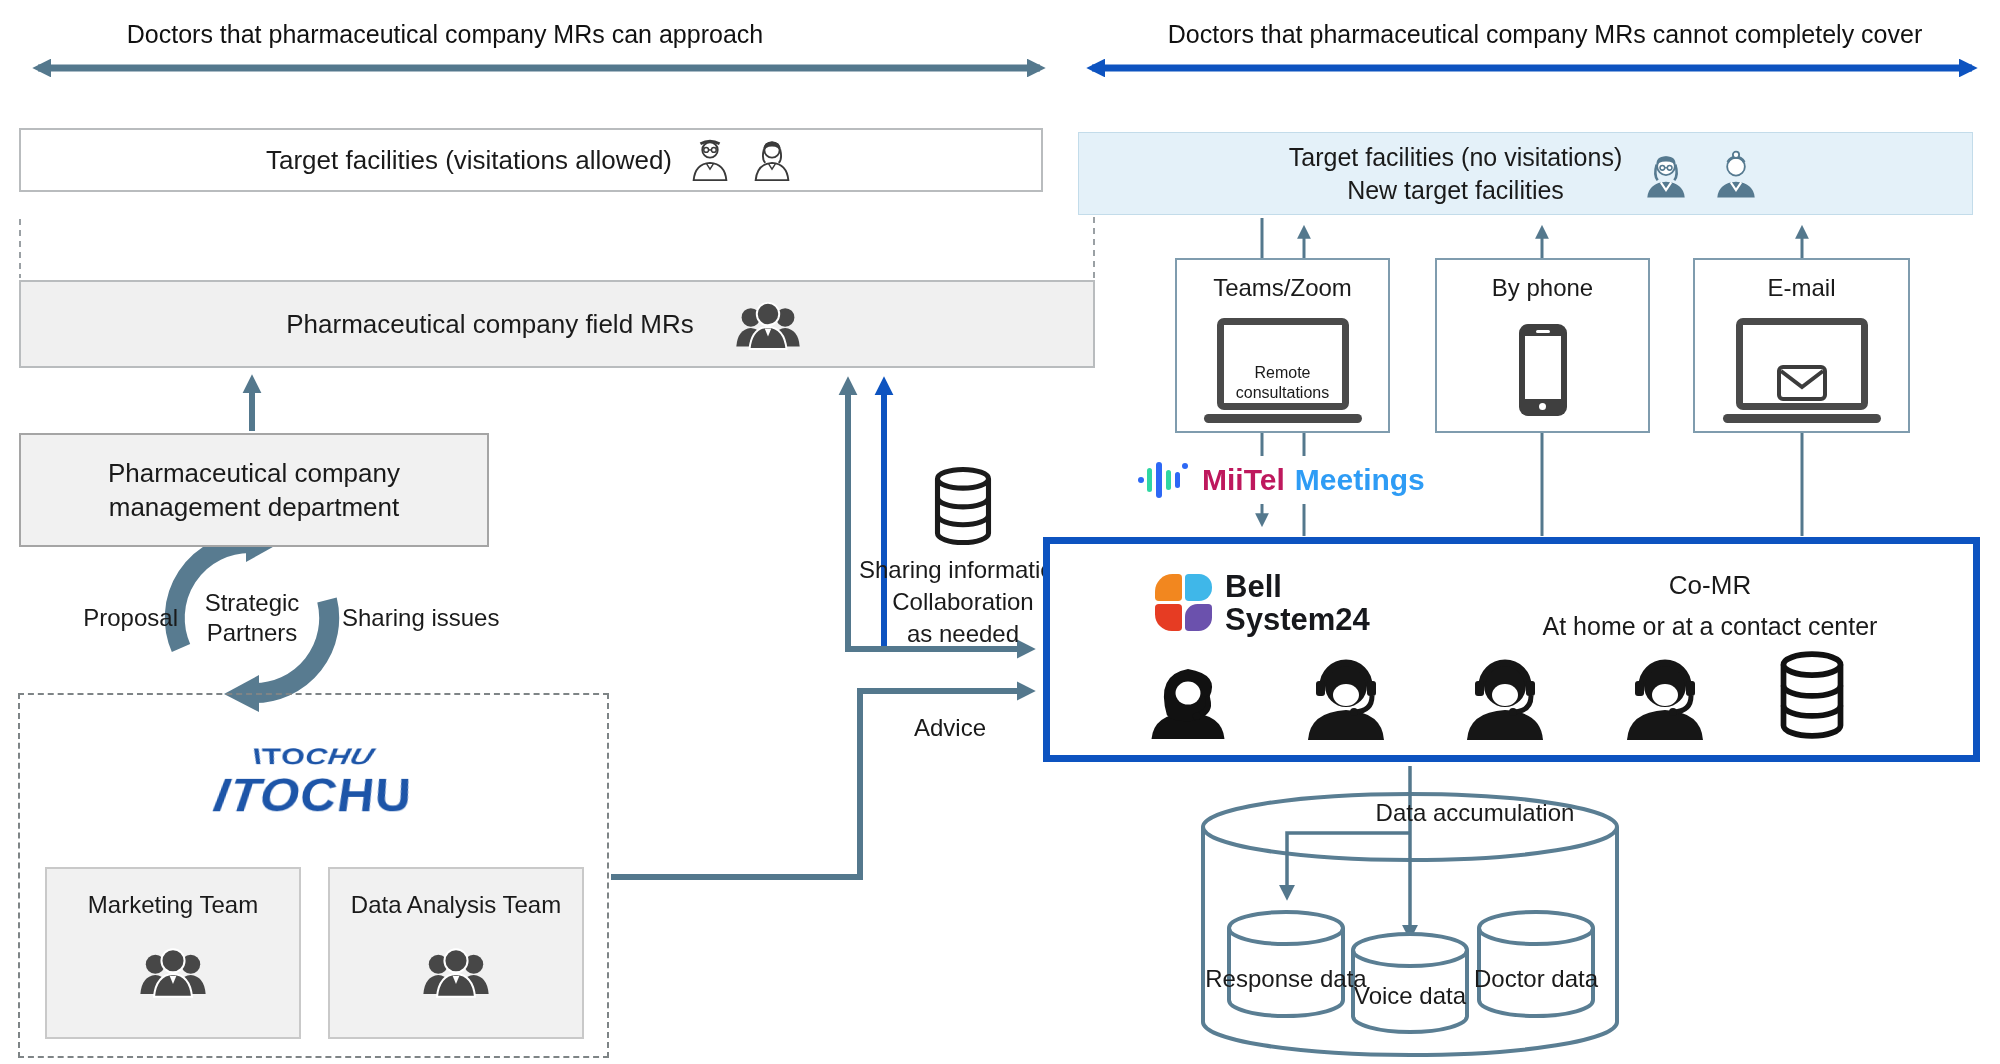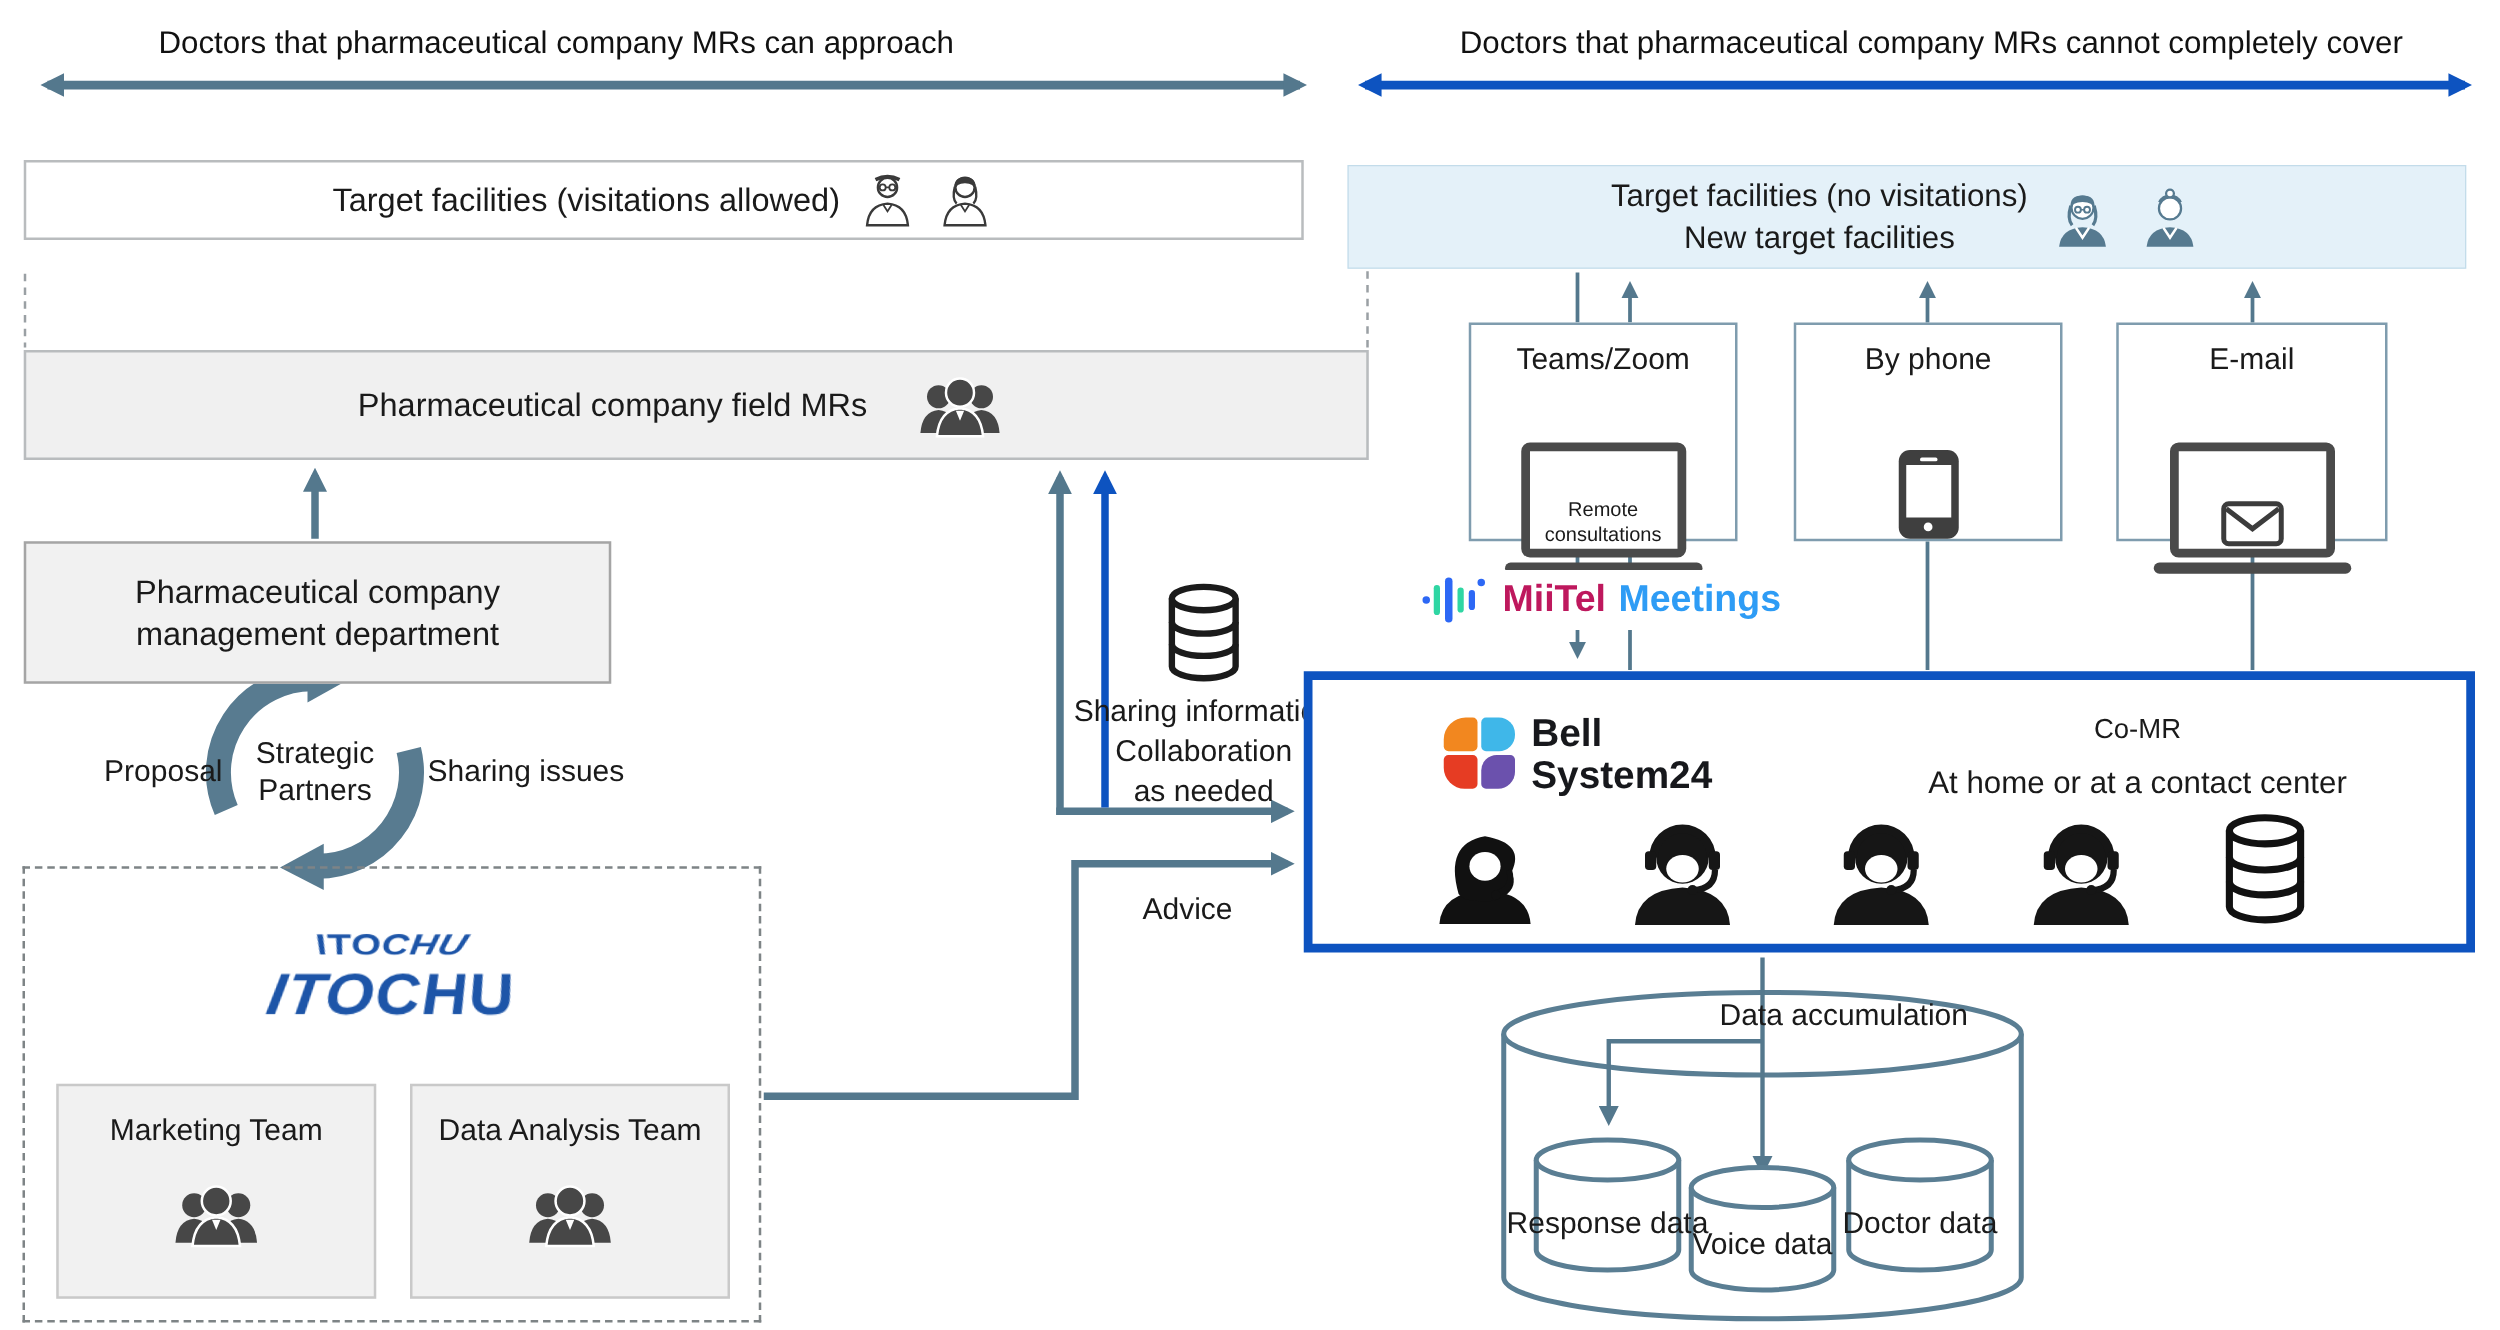--- a/index.html
+++ b/index.html
@@ -15,21 +15,21 @@
   .bluebar{background:#e4f1f9;border:1px solid #c3dcea;}
   .mgmt{background:#f1f1f1;border:2px solid #a5a5a5;display:flex;flex-direction:column;
         align-items:center;justify-content:center;font-size:26px;line-height:34px;}
   .cyc-label{font-size:24px;}
   .cyc-center{font-size:24px;line-height:30px;text-align:center;}
   .dashedbox{border:2px dashed #7e8486;box-sizing:border-box;}
   .teambox{background:#f1f1f1;border:2px solid #c9c9c9;box-sizing:border-box;
            display:flex;flex-direction:column;align-items:center;padding-top:22px;gap:18px;}
   .teambox .t{font-size:24px;}
   .chanbox{background:#fff;border:2px solid #7f9cae;box-sizing:border-box;
-           display:flex;flex-direction:column;align-items:center;padding-top:14px;gap:36px;}
+           display:flex;flex-direction:column;align-items:center;padding-top:14px;}
   .chanbox .t{font-size:24px;}
   .note{font-size:24px;line-height:32px;text-align:center;}
   .laptop{display:flex;flex-direction:column;align-items:center;margin-top:16px;}
   .laptop .scr{border:7px solid #4a4a4a;border-radius:7px;background:#fff;
                display:flex;flex-direction:column;align-items:center;justify-content:flex-end;}
   .laptop .scr .s{font-size:16px;line-height:20px;text-align:center;}
   .laptop .base{height:9px;background:#4a4a4a;border-radius:5px;margin-top:4px;}
   .phone{width:48px;height:92px;background:#3f3f3f;border-radius:9px;margin-top:22px;
          display:flex;flex-direction:column;align-items:center;padding:6px 0;box-sizing:border-box;}
   .phone .spk{width:14px;height:3px;background:#fff;border-radius:2px;margin-bottom:3px;}
@@ -45,21 +45,21 @@
   .bellbox{background:#fff;border:7px solid #0d53c0;box-sizing:border-box;}
   .belllogo{display:flex;gap:12px;align-items:center;}
   .bellsq{width:58px;height:58px;display:grid;grid-template-columns:27px 27px;
           grid-template-rows:27px 27px;gap:3px;}
   .bellsq i{display:block;}
   .bs1{background:#f2871f;border-radius:65% 14% 14% 14%;}
   .bs2{background:#3fb7e9;border-radius:14% 48% 48% 14%;}
   .bs3{background:#e63c23;border-radius:14% 14% 14% 62%;}
   .bs4{background:#6b51ad;border-radius:46% 14% 50% 14%;}
   .belltxt{font-size:31px;font-weight:700;color:#17181c;line-height:33px;}
-  .bellrole{font-size:22px;text-align:center;}
+  .bellrole{font-size:26px;text-align:center;}
   .bellsub{font-size:25px;text-align:center;}
   .dlabel{font-size:24px;text-align:center;}
 </style>
 </head>
 <body>
 
 <svg width="0" height="0" style="position:absolute">
   <defs>
     <symbol id="sym-group" viewBox="0 0 120 100">
       <g fill="#474747">

